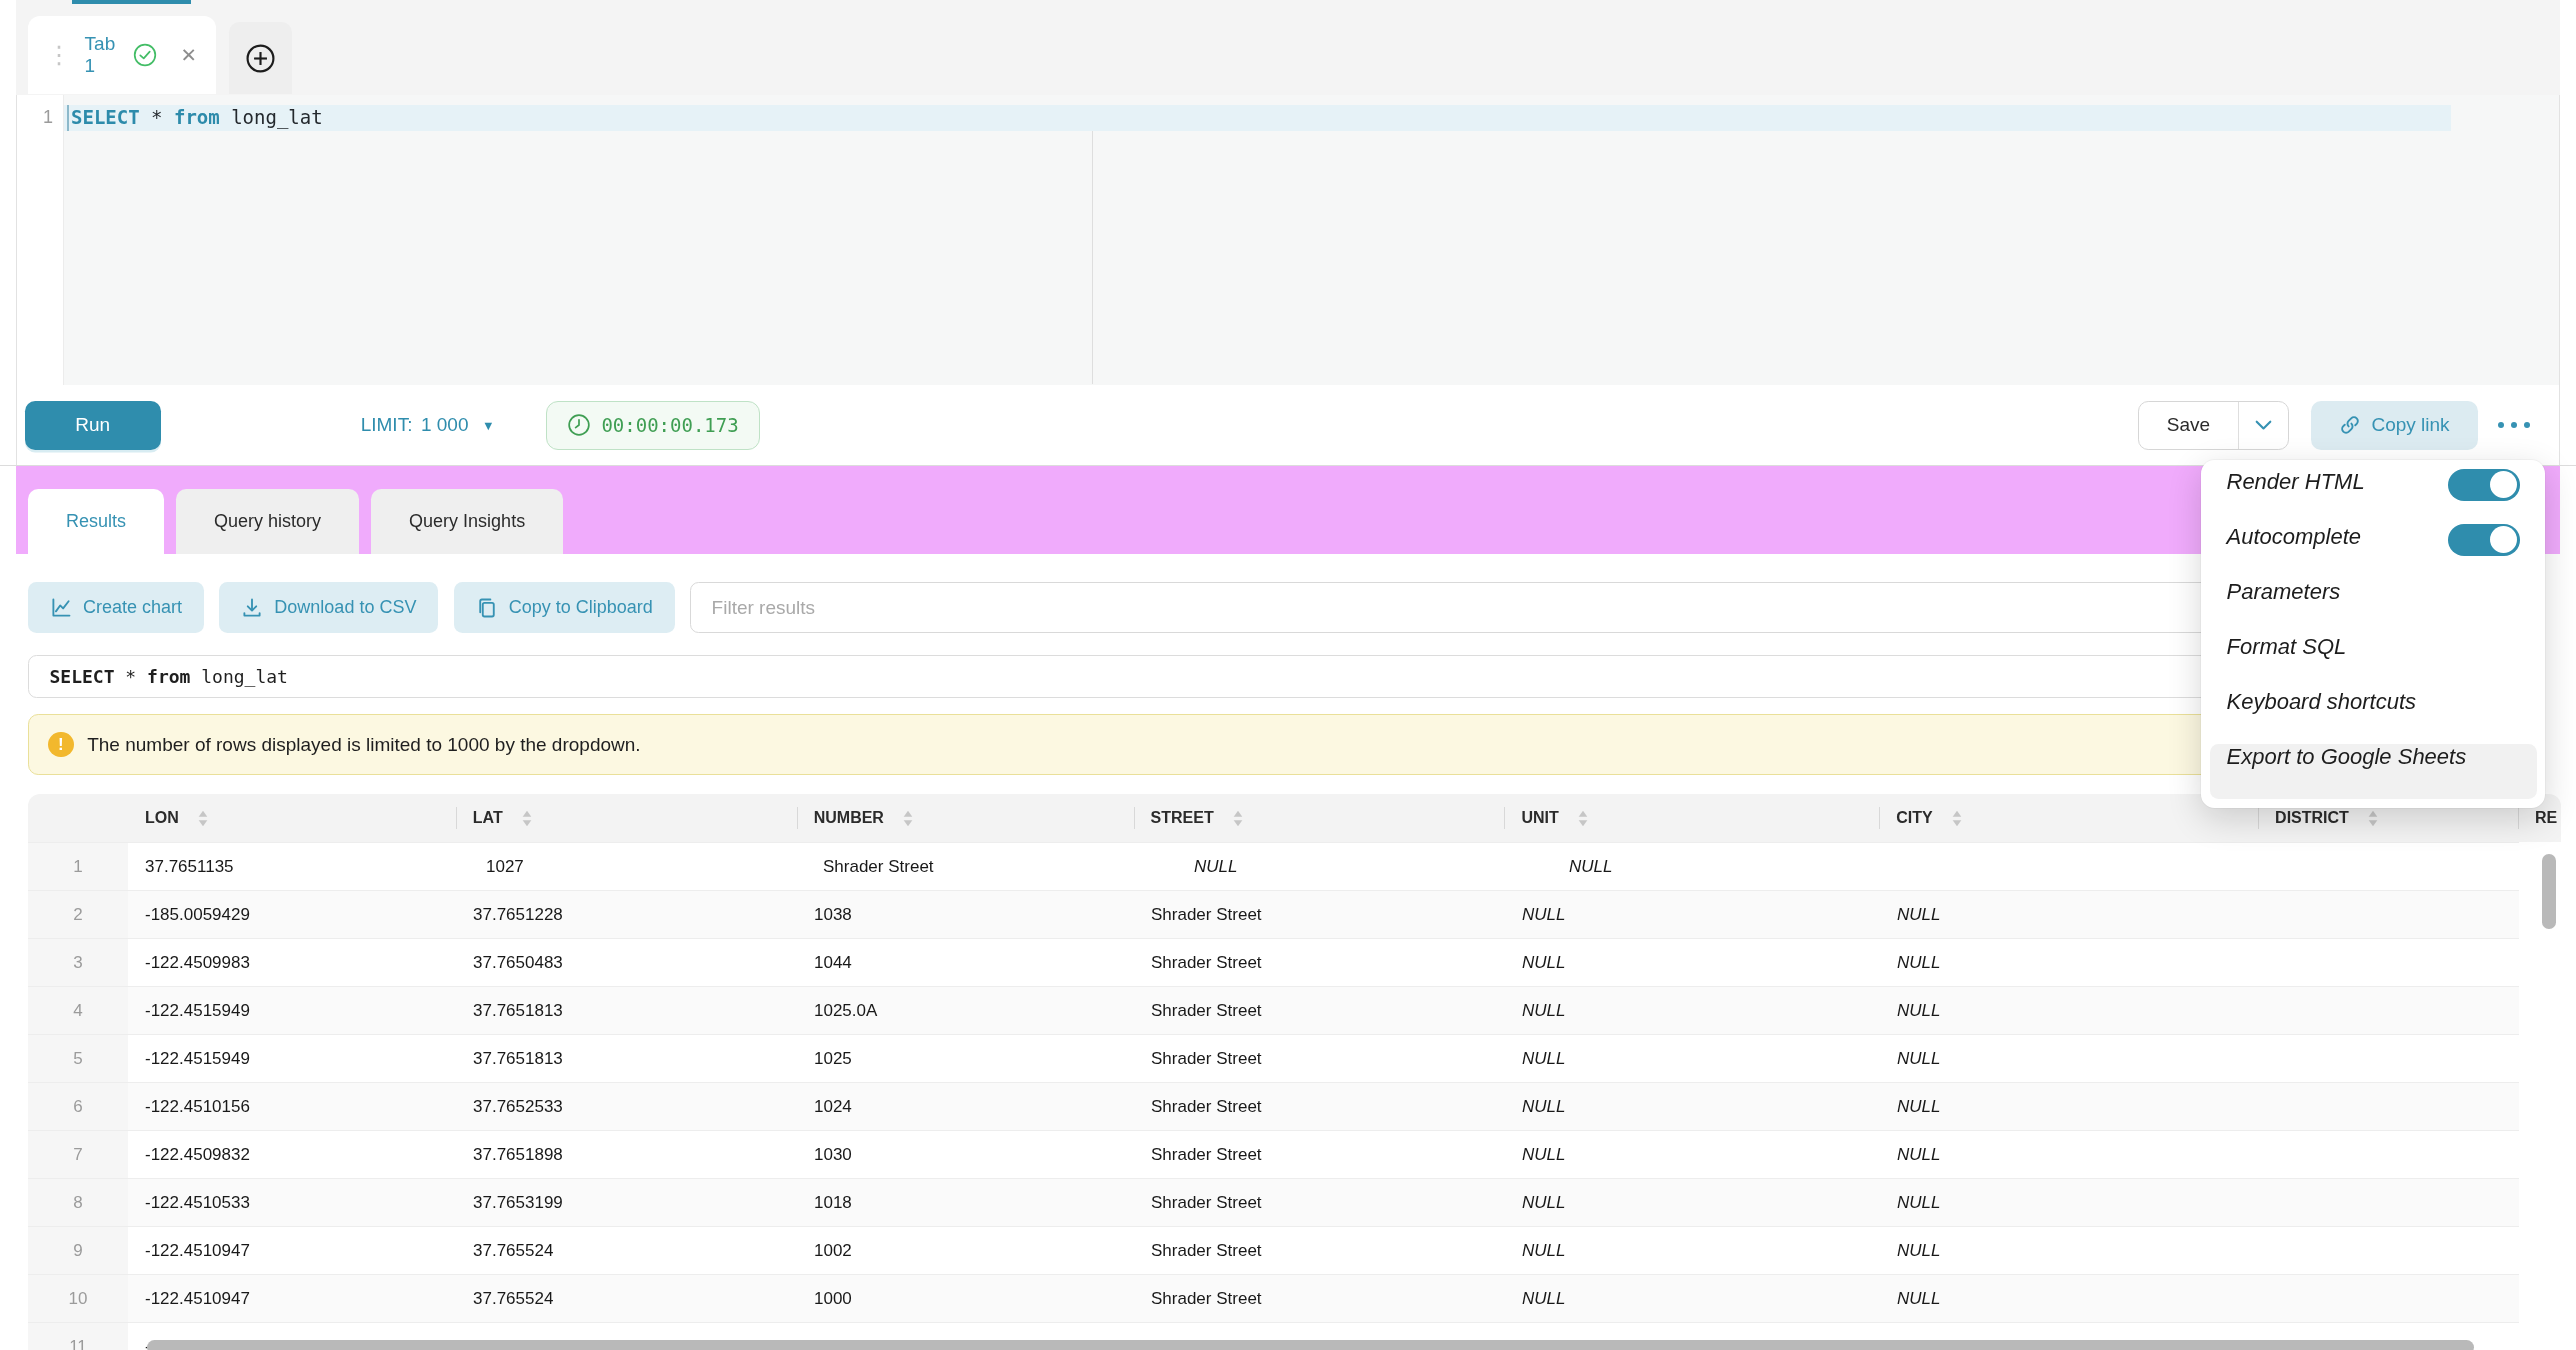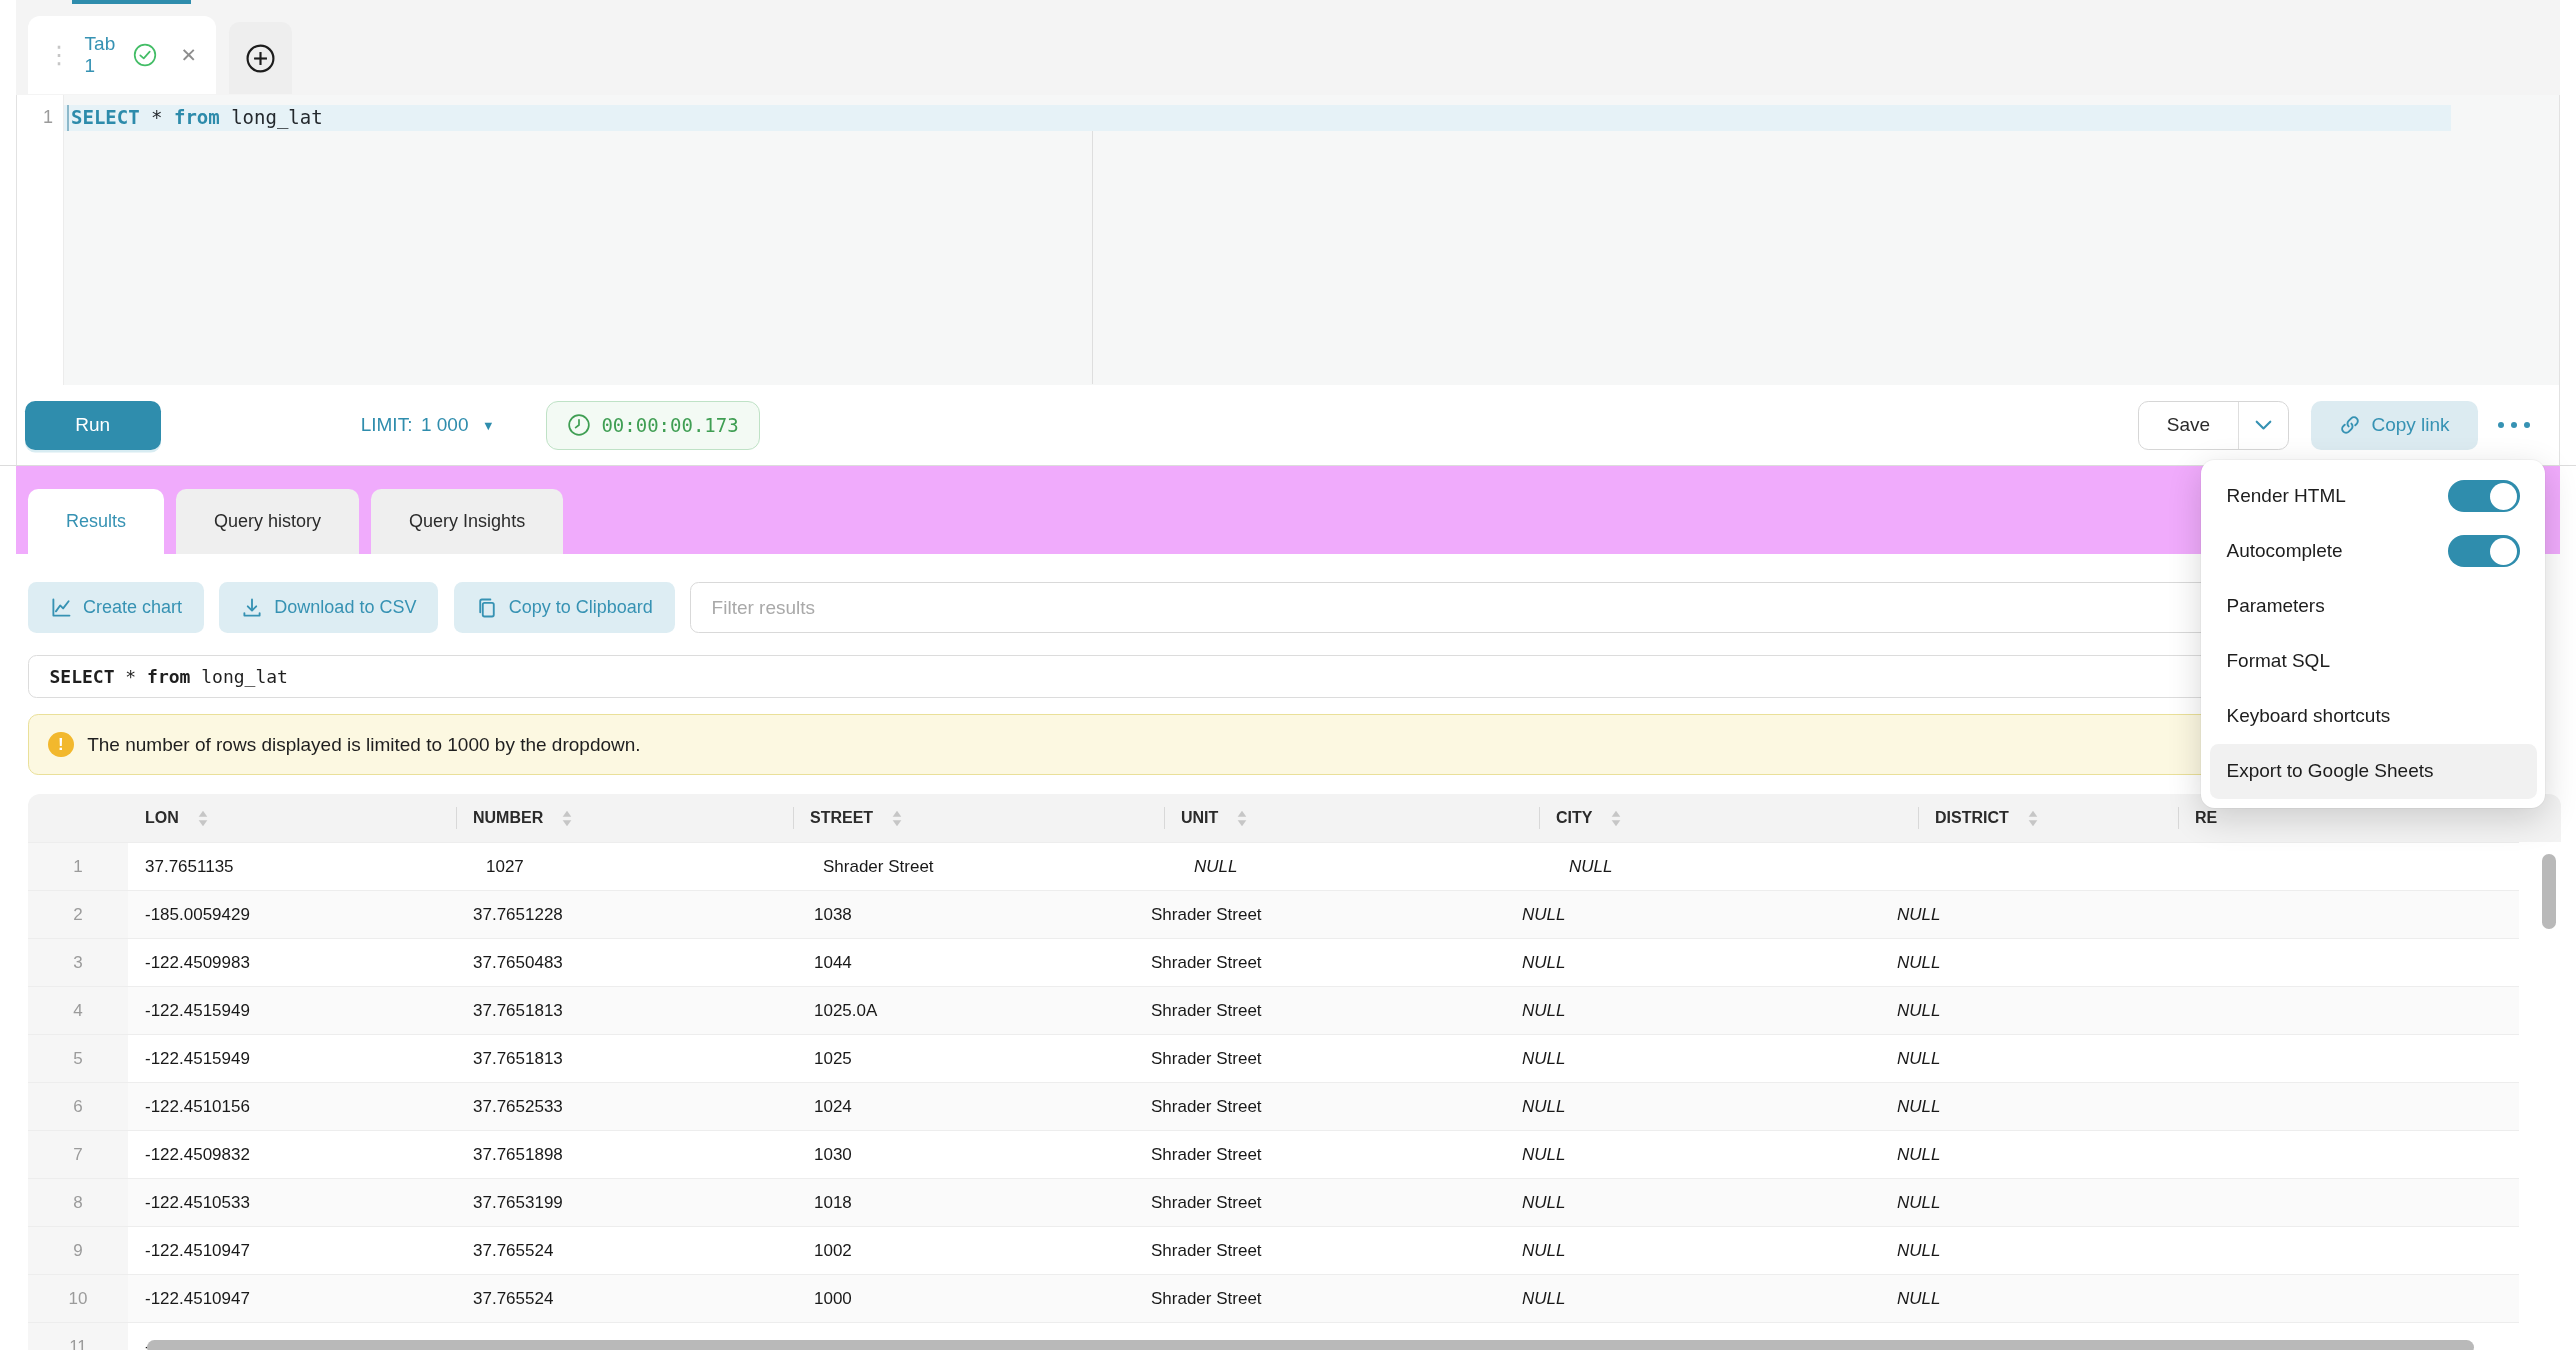--- a/index.html
+++ b/index.html
@@ -96,22 +96,22 @@
     white-space:nowrap; overflow:hidden; }
   .cell.rownum { justify-content:center; padding-left:0; background:#f6f6f6 !important; color:#9b9b9b; }
   .cell.null { font-style:italic; }
   .vthumb { position:absolute; right:5.1px; top:60px; width:13.6px; height:75px; background:#b9b9b9; border-radius:6.8px; }
   .hthumb { position:absolute; left:147px; top:1340px; width:2327px; height:15.3px; background:#b9b9b9; border-radius:7.7px; }
 
   
   .menu { position:absolute; left:2201px; top:460px; width:344px; height:348px; background:#fff;
     border-radius:13.6px; box-shadow:0 10.2px 34px rgba(0,0,0,.16), 0 0 0 0.9px rgba(0,0,0,.03);
     padding:8.5px 8.5px; z-index:20; }
-  .menu-item { height:55px; border-radius:8.5px; display:flex; align-items:center; justify-content:space-between;
-    padding:0 17px; font-size:19px; color:#1d1d1d; cursor:pointer; }
+  .menu-item { height:55px; border-radius:8.5px; display:flex; align-items:flex-start; justify-content:space-between;
+    padding:0 17px; font-size:22px; color:#1d1d1d; cursor:pointer;font-style:italic; }
   .menu-item.hover { background:#f1f1f1; }
   .toggle { width:72px; height:32px; border-radius:16px; background:#2f8dad; position:relative; flex:none; cursor:pointer; }
   .toggle .knob { position:absolute; right:2.6px; top:2.6px; width:27px; height:27px; border-radius:50%; background:#fff; }
 
   svg { display:block; flex:none; }
 </style>
 </head>
 <body>
 
 <div class="tabbar">
@@ -232,20 +232,27 @@
 <div class="grid">
   <div class="grid-header">
     <div class="hcell" style="width:100px"></div>
     <div class="hcell" style="width:328px">
         <span>LON</span>
         <svg width="12" height="19" viewBox="0 0 14 22">
           <path d="M7 2 L12 9 H2 Z" fill="#c6c6c6"></path>
           <path d="M2 13 H12 L7 20 Z" fill="#c6c6c6"></path>
         </svg>
       </div>
+    <div class="hcell sep" style="width:341px">
+        <span>LAT</span>
+        <svg width="12" height="19" viewBox="0 0 14 22">
+          <path d="M7 2 L12 9 H2 Z" fill="#c6c6c6"></path>
+          <path d="M2 13 H12 L7 20 Z" fill="#c6c6c6"></path>
+        </svg>
+      </div>
     <div class="hcell sep" style="width:337px">
         <span>NUMBER</span>
         <svg width="12" height="19" viewBox="0 0 14 22">
           <path d="M7 2 L12 9 H2 Z" fill="#c6c6c6"></path>
           <path d="M2 13 H12 L7 20 Z" fill="#c6c6c6"></path>
         </svg>
       </div>
     <div class="hcell sep" style="width:371px">
         <span>STREET</span>
         <svg width="12" height="19" viewBox="0 0 14 22">

